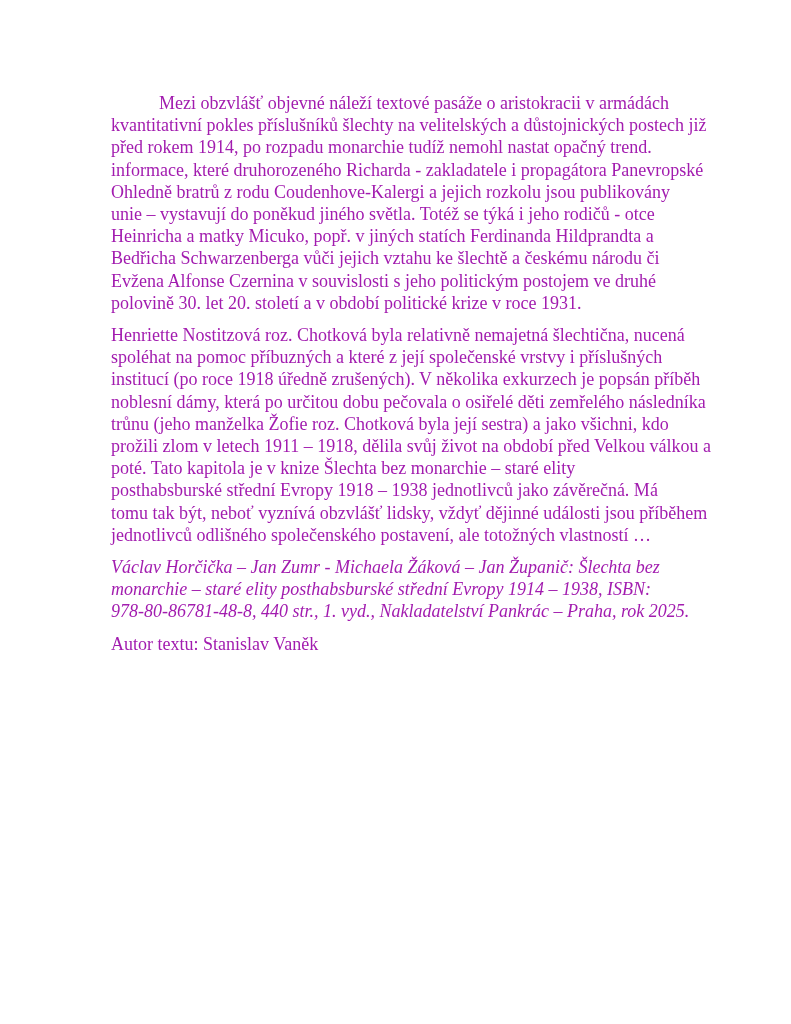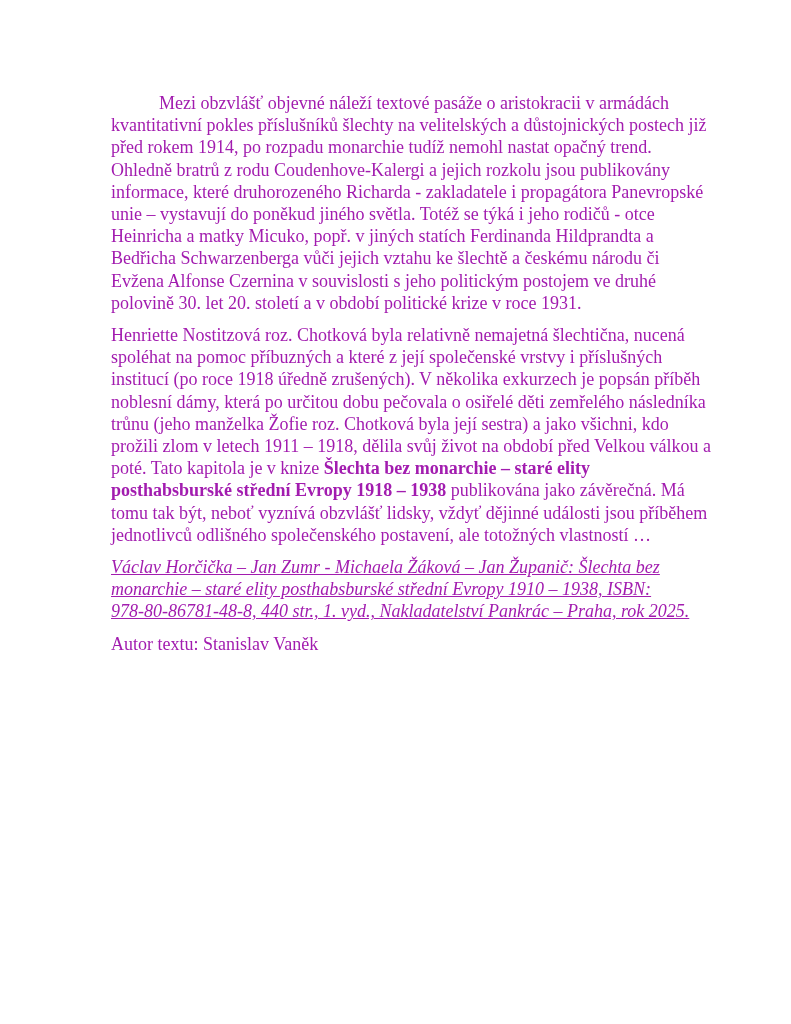--- a/index.html
+++ b/index.html
@@ -11,61 +11,61 @@
       width: 600px;
       font-family: "Liberation Serif", "DejaVu Serif", serif;
       font-size: 18px;
       line-height: 22.2px;
       color: #a21caf;
       margin-left: 16px;
     }
     .line { display: block; white-space: nowrap; }
     .indent { padding-left: 48px; }
     .para { margin: 0 0 10px 0; }
-    .bold { font-weight: bold; text-align: center; }
-    .italic { font-style: italic; text-decoration: underline; }
+    .bold { font-weight: normal; text-align: center; }
+    .italic { font-style: italic; }
   </style>
 </head>
 <body>
 
 <div class="page">
 
   <p class="para">
     <span class="line indent">Mezi obzvlášť objevné náleží textové pasáže o aristokracii v armádách</span>
     <span class="line">kvantitativní pokles příslušníků šlechty na velitelských a důstojnických postech již</span>
     <span class="line">před rokem 1914, po rozpadu monarchie tudíž nemohl nastat opačný trend.</span>
+    <span class="line">informace, které druhorozeného Richarda - zakladatele i propagátora Panevropské</span>
     <span class="line">Ohledně bratrů z rodu Coudenhove-Kalergi a jejich rozkolu jsou publikovány</span>
-    <span class="line">informace, které druhorozeného Richarda - zakladatele i propagátora Panevropské</span>
     <span class="line">unie – vystavují do poněkud jiného světla. Totéž se týká i jeho rodičů - otce</span>
     <span class="line">Heinricha a matky Micuko, popř. v jiných statích Ferdinanda Hildprandta a</span>
     <span class="line">Bedřicha Schwarzenberga vůči jejich vztahu ke šlechtě a českému národu či</span>
     <span class="line">Evžena Alfonse Czernina v souvislosti s jeho politickým postojem ve druhé</span>
     <span class="line">polovině 30. let 20. století a v období politické krize v roce 1931.</span>
   </p>
 
   <p class="para">
     <span class="line">Henriette Nostitzová roz. Chotková byla relativně nemajetná šlechtična, nucená</span>
     <span class="line">spoléhat na pomoc příbuzných a které z její společenské vrstvy i příslušných</span>
     <span class="line">institucí (po roce 1918 úředně zrušených). V několika exkurzech je popsán příběh</span>
     <span class="line">noblesní dámy, která po určitou dobu pečovala o osiřelé děti zemřelého následníka</span>
     <span class="line">trůnu (jeho manželka Žofie roz. Chotková byla její sestra) a jako všichni, kdo</span>
     <span class="line">prožili zlom v letech 1911 – 1918, dělila svůj život na období před Velkou válkou a</span>
     <span class="line">
       <span>poté. Tato kapitola je v knize </span><span class="bold">Šlechta bez monarchie – staré elity</span>
     </span>
     <span class="line">
-      <span class="bold">posthabsburské střední Evropy 1918 – 1938</span><span> publikována jako závěrečná. Má</span>
+      <span class="bold">posthabsburské střední Evropy 1918 – 1938</span><span> jednotlivců jako závěrečná. Má</span>
     </span>
     <span class="line">tomu tak být, neboť vyznívá obzvlášť lidsky, vždyť dějinné události jsou příběhem</span>
     <span class="line">jednotlivců odlišného společenského postavení, ale totožných vlastností …</span>
   </p>
 
   <p class="para italic">
     <span class="line">Václav Horčička – Jan Zumr - Michaela Žáková – Jan Županič: Šlechta bez</span>
-    <span class="line">monarchie – staré elity posthabsburské střední Evropy 1910 – 1938, ISBN:</span>
+    <span class="line">monarchie – staré elity posthabsburské střední Evropy 1914 – 1938, ISBN:</span>
     <span class="line">978-80-86781-48-8, 440 str., 1. vyd., Nakladatelství Pankrác – Praha, rok 2025.</span>
   </p>
 
   <p class="para">
     <span class="line">Autor textu: Stanislav Vaněk</span>
   </p>
 
 </div>
 
 </body></html>

